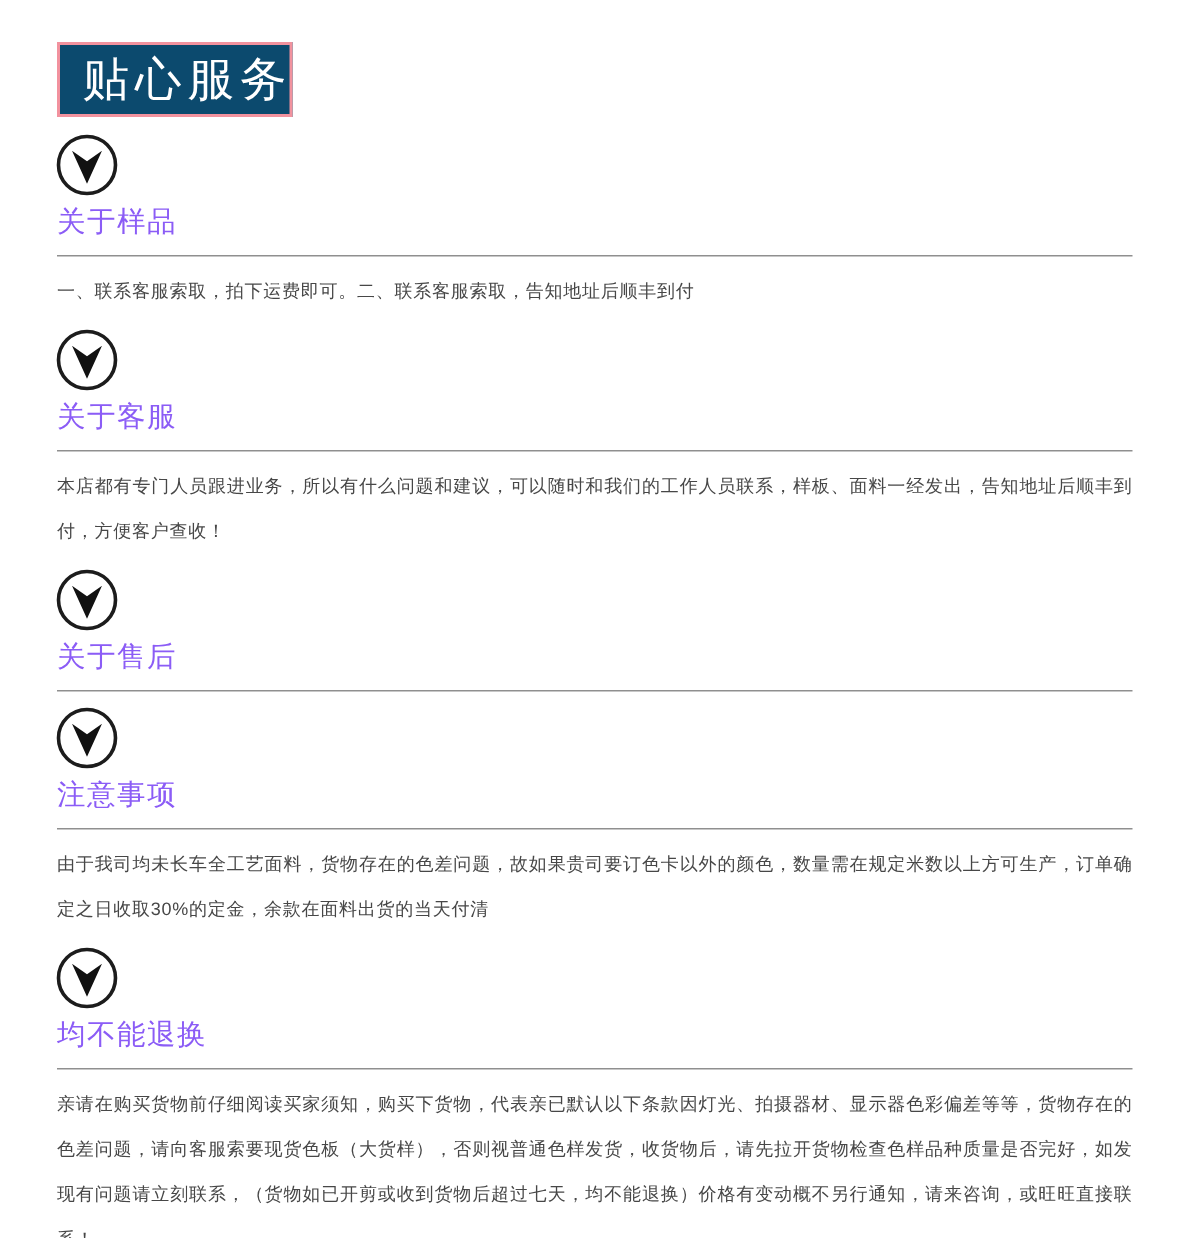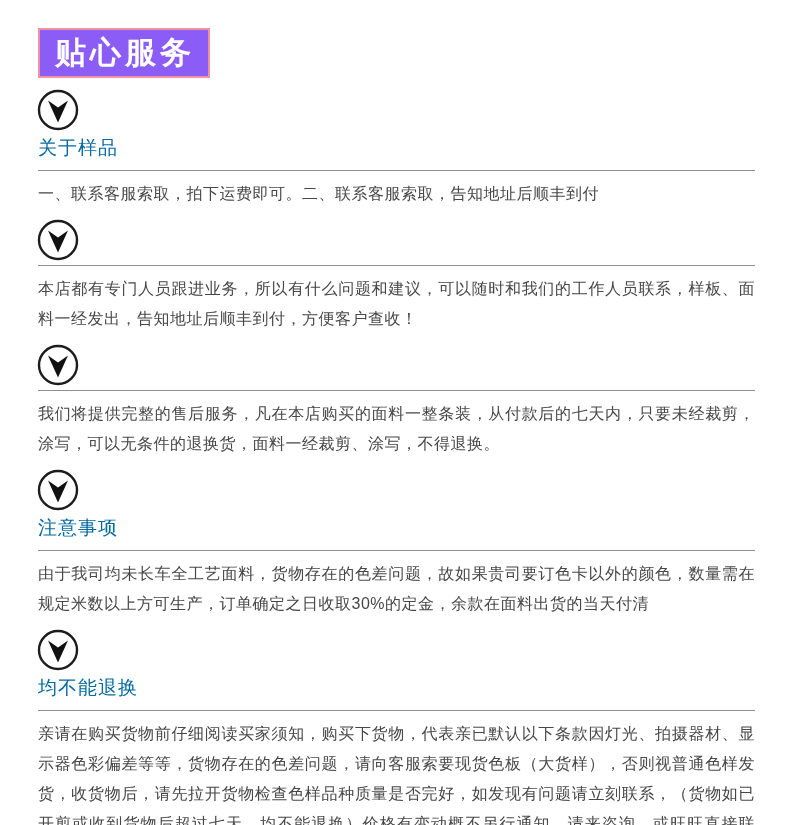--- a/index.html
+++ b/index.html
@@ -10,52 +10,52 @@
     font-family: "Liberation Sans", "DejaVu Sans", sans-serif;
     -webkit-font-smoothing: antialiased;
   }
   .page {
     box-sizing: border-box;
     width: 793px;
     padding: 28px 38px 10px 38px;
   }
   .badge {
     display: inline-block;
-    background: #8b5cf6;
+    background: #0c4a6e;
     color: #ffffff;
     font-size: 31px;
-    font-weight: 700;
+    font-weight: 400;
     letter-spacing: 4px;
     line-height: 1;
-    padding: 9px 15px 10px 17px;
+    padding: 9px 0 10px 17px;
     box-shadow: 0 0 0 2px #f2929e inset;
   }
   .svc { margin-top: 9px; }
   .svc:first-of-type { margin-top: 10px; }
   .svc-icon {
     display: block;
     width: 44px;
     height: 44px;
     margin: 0 0 3px -2px;
   }
   .svc-title {
     font-size: 19px;
     font-weight: 400;
-    color: #0369a1;
+    color: #8b5cf6;
     margin: 0 0 9px 0;
     letter-spacing: 1px;
   }
   .svc-rule {
     height: 0;
     border: 0;
     border-top: 1px solid #8f8f8f;
     margin: 0;
   }
   .svc-body {
-    font-size: 16px;
+    font-size: 12px;
     color: #474747;
     line-height: 30px;
     letter-spacing: 0.5px;
     margin: 8px 0 2px 0;
     text-align: justify;
   }
 </style>
 </head>
 <body>
 
@@ -77,34 +77,35 @@
   </section>
 
   
   <section class="svc">
     <span class="svc-icon">
       <svg width="44" height="44" viewBox="0 0 44 44" aria-hidden="true">
         <circle cx="22" cy="22" r="19" fill="none" stroke="#1c1c1c" stroke-width="2.4"></circle>
         <path d="M12 12.5 L22 34.5 L32 12.5 L22 19.5 Z" fill="#111111"></path>
       </svg>
     </span>
+    <h2 class="svc-title">关于客服</h2>
     <hr class="svc-rule">
     <p class="svc-body">本店都有专门人员跟进业务，所以有什么问题和建议，可以随时和我们的工作人员联系，样板、面料一经发出，告知地址后顺丰到付，方便客户查收！</p>
   </section>
 
   
   <section class="svc">
     <span class="svc-icon">
       <svg width="44" height="44" viewBox="0 0 44 44" aria-hidden="true">
         <circle cx="22" cy="22" r="19" fill="none" stroke="#1c1c1c" stroke-width="2.4"></circle>
         <path d="M12 12.5 L22 34.5 L32 12.5 L22 19.5 Z" fill="#111111"></path>
       </svg>
     </span>
+    <h2 class="svc-title">关于售后</h2>
     <hr class="svc-rule">
-    <p class="svc-body">我们将提供完整的售后服务，凡在本店购买的面料一整条装，从付款后的七天内，只要未经裁剪，涂写，可以无条件的退换货，面料一经裁剪、涂写，不得退换。</p>
   </section>
 
   
   <section class="svc">
     <span class="svc-icon">
       <svg width="44" height="44" viewBox="0 0 44 44" aria-hidden="true">
         <circle cx="22" cy="22" r="19" fill="none" stroke="#1c1c1c" stroke-width="2.4"></circle>
         <path d="M12 12.5 L22 34.5 L32 12.5 L22 19.5 Z" fill="#111111"></path>
       </svg>
     </span>

